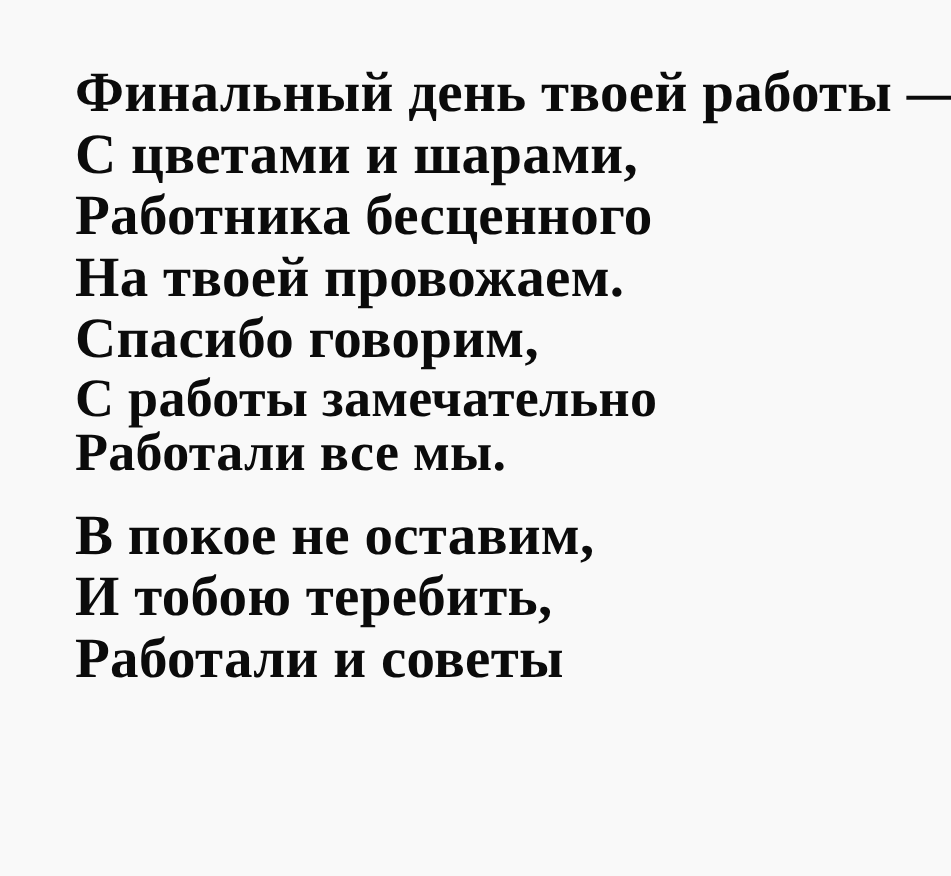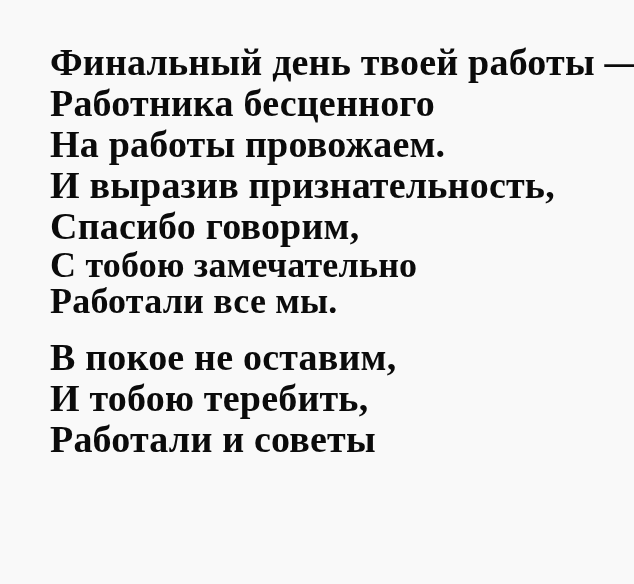--- a/index.html
+++ b/index.html
@@ -31,22 +31,22 @@
   }
   .poem-line.gap-top {
     margin-top: 18px;
   }
 </style>
 </head>
 <body>
 
 <div class="poem">
   <div class="poem-line">Финальный день твоей работы —</div>
+  <div class="poem-line">С цветами и шарами,</div>
   <div class="poem-line">Работника бесценного</div>
-  <div class="poem-line">На работы провожаем.</div>
-  <div class="poem-line">И выразив признательность,</div>
+  <div class="poem-line">На твоей провожаем.</div>
   <div class="poem-line">Спасибо говорим,</div>
-  <div class="poem-line tight">С тобою замечательно</div>
+  <div class="poem-line tight">С работы замечательно</div>
   <div class="poem-line tight">Работали все мы.</div>
   <div class="poem-line gap-top">В покое не оставим,</div>
   <div class="poem-line">И тобою теребить,</div>
   <div class="poem-line">Работали и советы</div>
 </div>
 
 </body></html>

